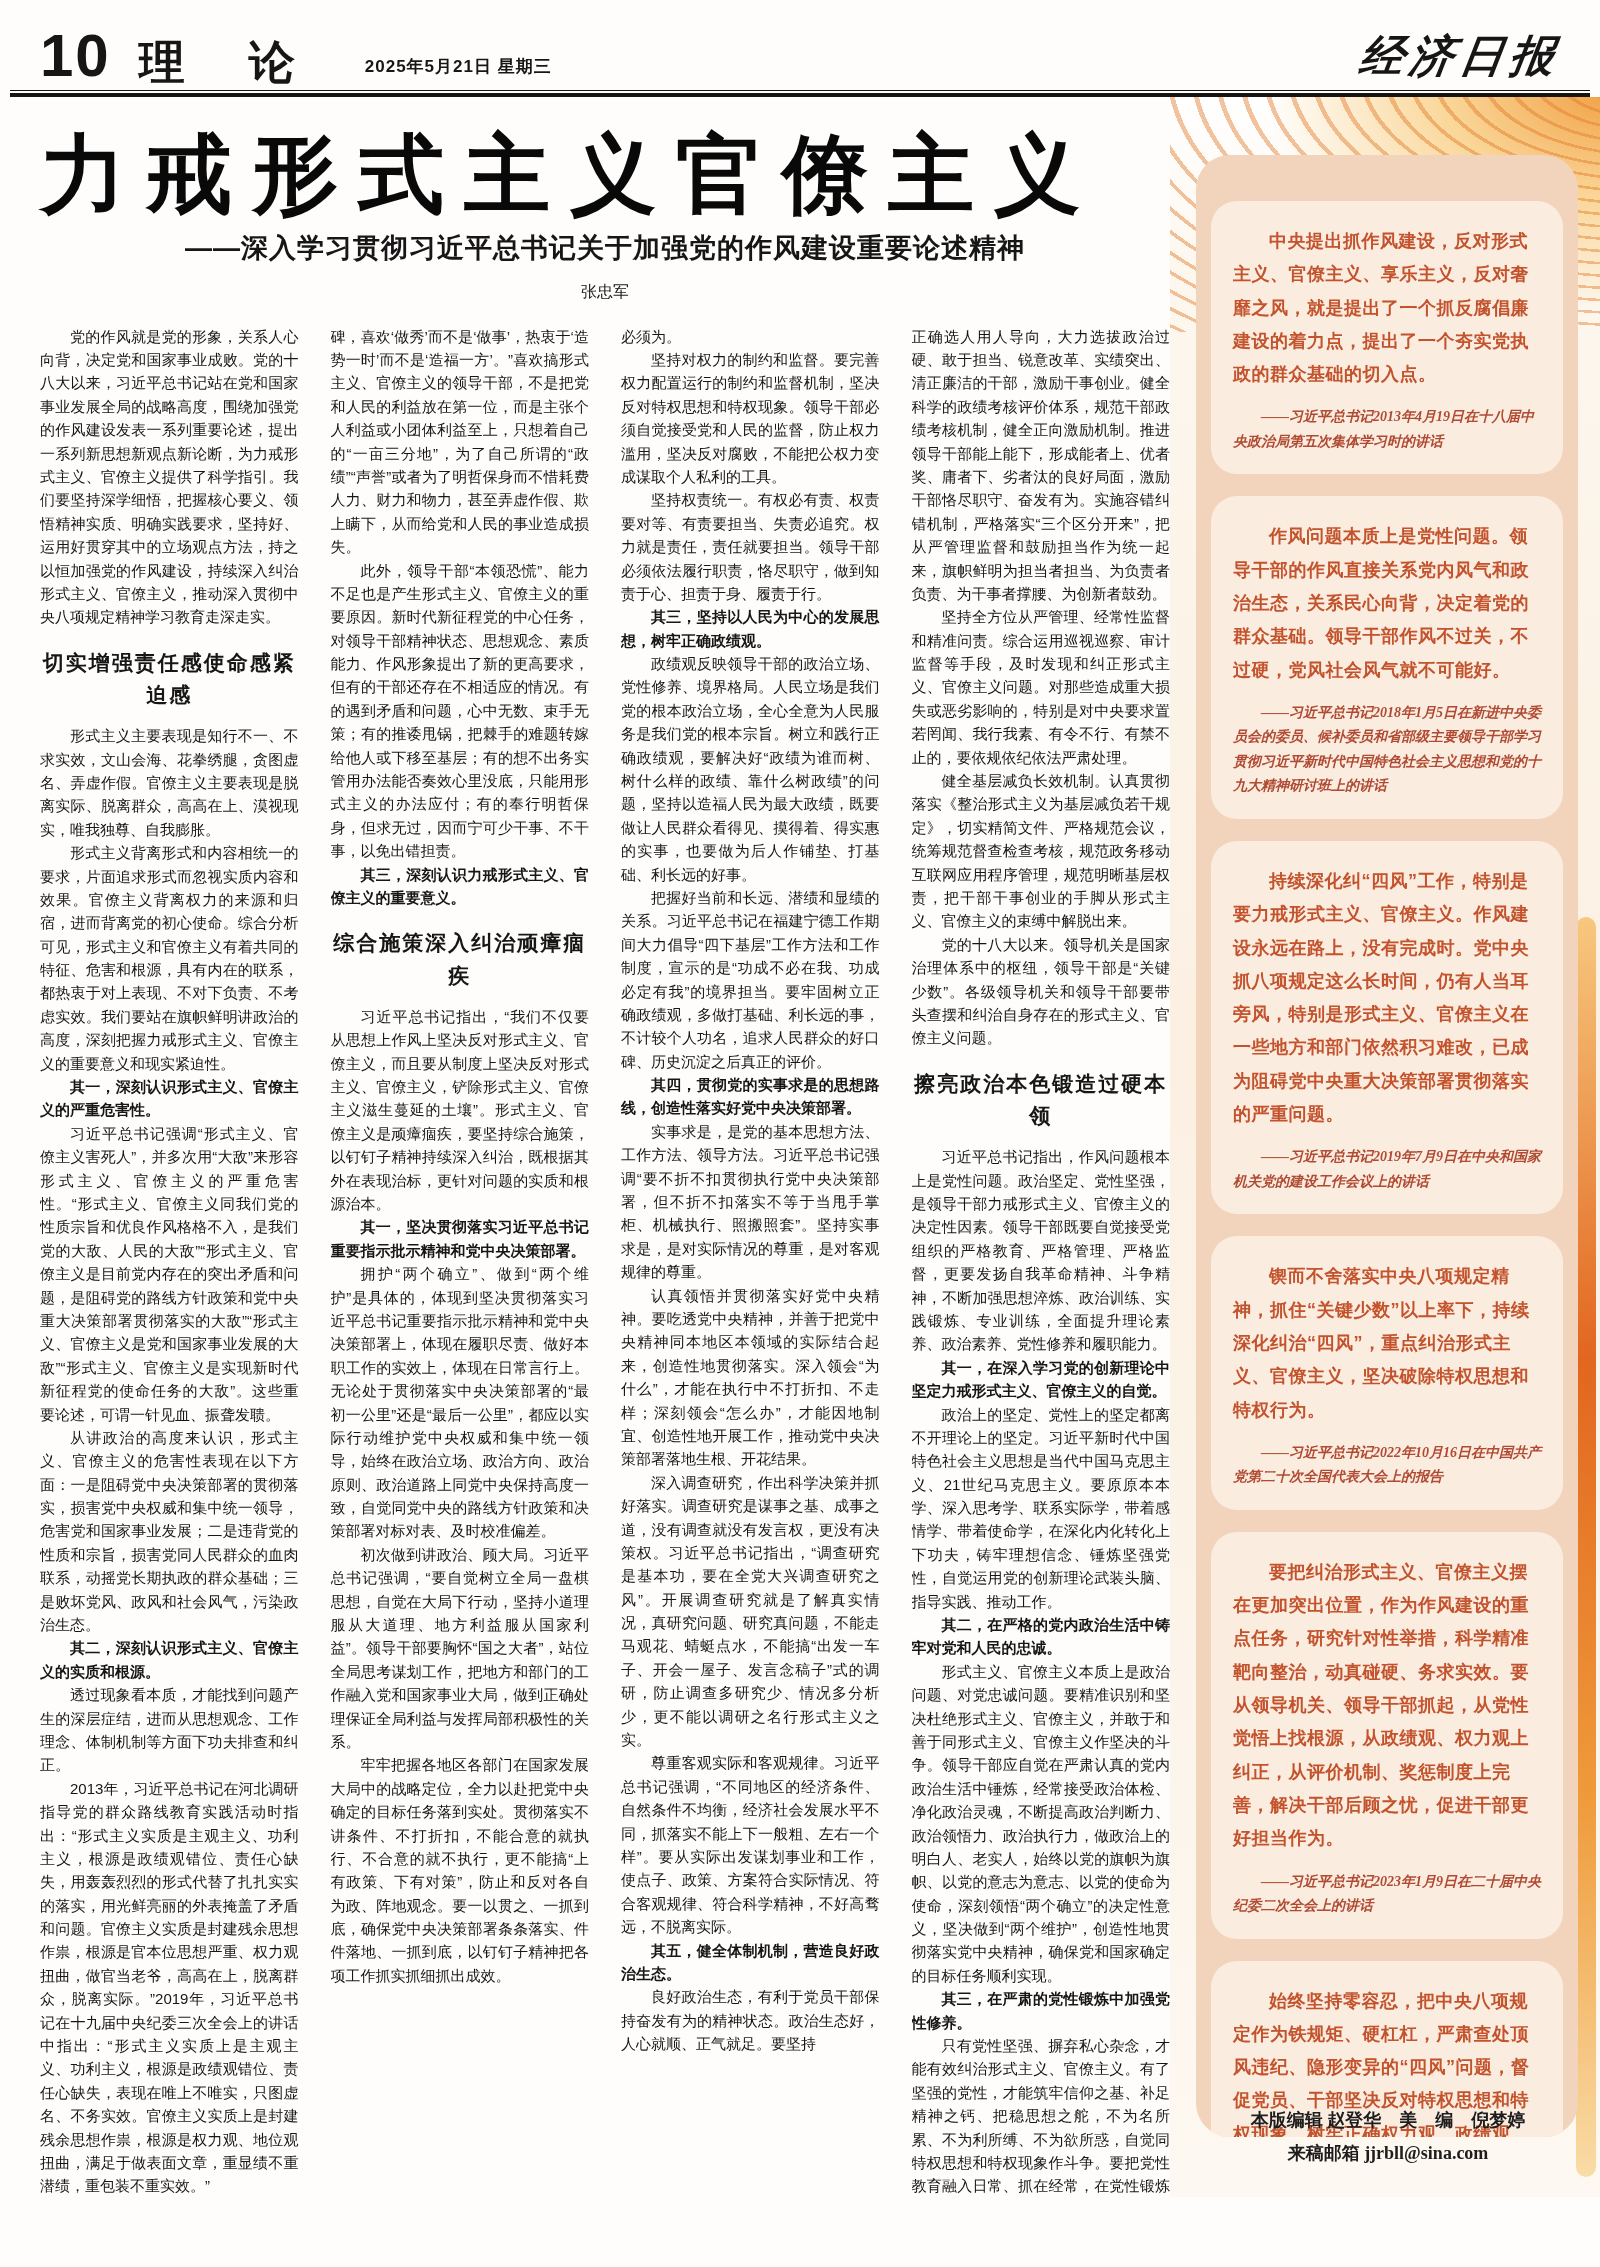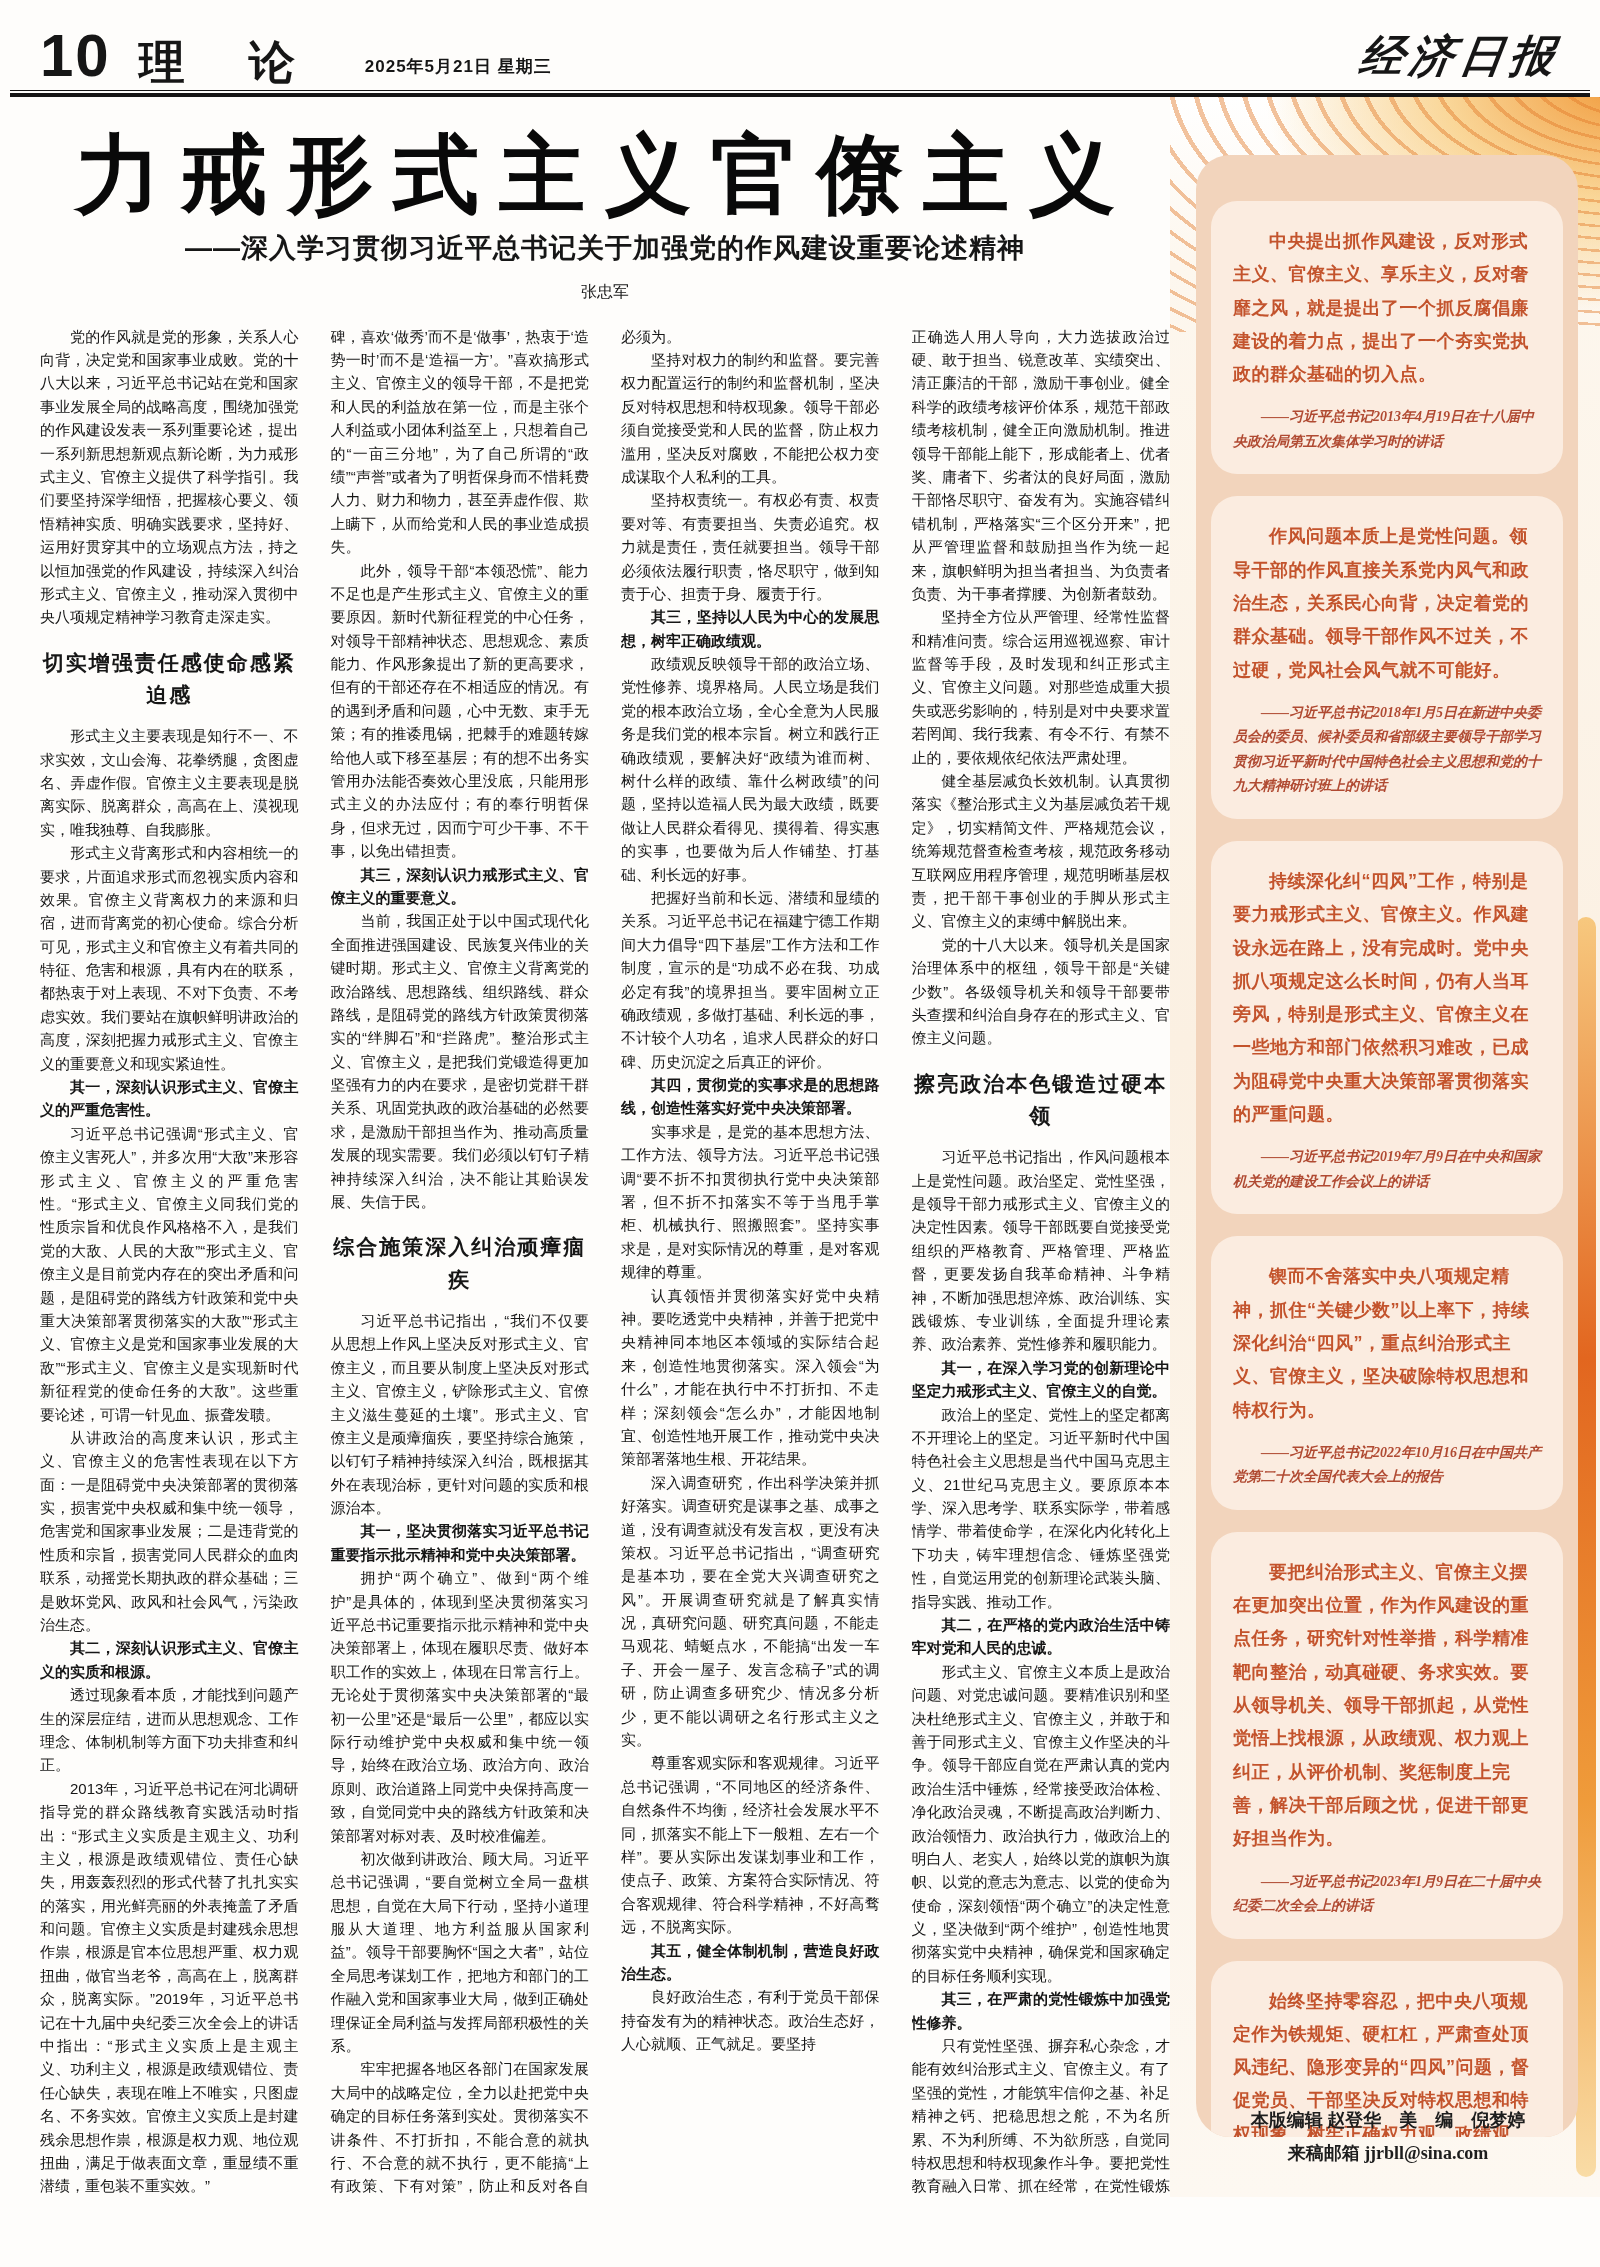--- a/index.html
+++ b/index.html
@@ -11,21 +11,21 @@
   .section-name{font-family:"DejaVu Serif","Liberation Serif",serif;font-size:46px;font-weight:700;
                 letter-spacing:24px;margin-left:28px;line-height:1.05;}
   .pub-date{font-size:17px;font-weight:700;margin-left:46px;padding-bottom:8px;letter-spacing:1px;text-align:center;}
   .logo{margin-left:auto;font-family:"DejaVu Serif","Liberation Serif",serif;font-style:italic;
         font-weight:700;font-size:44px;transform:skewX(-8deg);letter-spacing:6px;padding-right:6px;}
   .rule-thin{height:1px;background:#151515;margin:0 10px;}
   .rule-thick{height:4px;background:#151515;margin:2px 10px 0;}
   
   .content{display:flex;}
   .main{width:1130px;padding-left:40px;flex:none;}
-  h1.headline{margin:30px 0 6px;text-align:center;font-size:86px;font-weight:900;
+  h1.headline{margin:30px 0 6px;text-align:left;font-size:86px;font-weight:900;
               letter-spacing:20px;line-height:1.1;color:#090909;}
   .subtitle{text-align:center;font-size:27px;font-weight:700;margin:8px 0 16px;letter-spacing:1px;}
   .author{text-align:center;font-size:16px;margin-bottom:22px;}
   .cols{display:flex;gap:32px;height:1872px;overflow:hidden;}
   .col{flex:1;min-width:0;text-align:justify;font-size:15px;line-height:1.56;overflow:hidden;}
   .para{margin:0;text-indent:2em;}
   .para.cont{text-indent:0;}
   .para.lead-bold{font-weight:700;}
   .sec-head{text-align:center;font-size:21px;font-weight:800;margin:18px 0 12px;letter-spacing:2px;}
   
@@ -77,21 +77,20 @@
             <p class="para">习近平总书记强调“形式主义、官僚主义害死人”，并多次用“大敌”来形容形式主义、官僚主义的严重危害性。“形式主义、官僚主义同我们党的性质宗旨和优良作风格格不入，是我们党的大敌、人民的大敌”“形式主义、官僚主义是目前党内存在的突出矛盾和问题，是阻碍党的路线方针政策和党中央重大决策部署贯彻落实的大敌”“形式主义、官僚主义是党和国家事业发展的大敌”“形式主义、官僚主义是实现新时代新征程党的使命任务的大敌”。这些重要论述，可谓一针见血、振聋发聩。</p>
             <p class="para">从讲政治的高度来认识，形式主义、官僚主义的危害性表现在以下方面：一是阻碍党中央决策部署的贯彻落实，损害党中央权威和集中统一领导，危害党和国家事业发展；二是违背党的性质和宗旨，损害党同人民群众的血肉联系，动摇党长期执政的群众基础；三是败坏党风、政风和社会风气，污染政治生态。</p>
             <p class="para lead-bold">其二，深刻认识形式主义、官僚主义的实质和根源。</p>
             <p class="para">透过现象看本质，才能找到问题产生的深层症结，进而从思想观念、工作理念、体制机制等方面下功夫排查和纠正。</p>
             <p class="para">2013年，习近平总书记在河北调研指导党的群众路线教育实践活动时指出：“形式主义实质是主观主义、功利主义，根源是政绩观错位、责任心缺失，用轰轰烈烈的形式代替了扎扎实实的落实，用光鲜亮丽的外表掩盖了矛盾和问题。官僚主义实质是封建残余思想作祟，根源是官本位思想严重、权力观扭曲，做官当老爷，高高在上，脱离群众，脱离实际。”2019年，习近平总书记在十九届中央纪委三次全会上的讲话中指出：“形式主义实质上是主观主义、功利主义，根源是政绩观错位、责任心缺失，表现在唯上不唯实，只图虚名、不务实效。官僚主义实质上是封建残余思想作祟，根源是权力观、地位观扭曲，满足于做表面文章，重显绩不重潜绩，重包装不重实效。”</p>
           </div>
         <div class="col">
             <p class="para cont">碑，喜欢‘做秀’而不是‘做事’，热衷于‘造势一时’而不是‘造福一方’。”喜欢搞形式主义、官僚主义的领导干部，不是把党和人民的利益放在第一位，而是主张个人利益或小团体利益至上，只想着自己的“一亩三分地”，为了自己所谓的“政绩”“声誉”或者为了明哲保身而不惜耗费人力、财力和物力，甚至弄虚作假、欺上瞒下，从而给党和人民的事业造成损失。</p>
             <p class="para">此外，领导干部“本领恐慌”、能力不足也是产生形式主义、官僚主义的重要原因。新时代新征程党的中心任务，对领导干部精神状态、思想观念、素质能力、作风形象提出了新的更高要求，但有的干部还存在不相适应的情况。有的遇到矛盾和问题，心中无数、束手无策；有的推诿甩锅，把棘手的难题转嫁给他人或下移至基层；有的想不出务实管用办法能否奏效心里没底，只能用形式主义的办法应付；有的奉行明哲保身，但求无过，因而宁可少干事、不干事，以免出错担责。</p>
             <p class="para lead-bold">其三，深刻认识力戒形式主义、官僚主义的重要意义。</p>
-            <p class="para">当前，我国正处于以中国式现代化全面推进强国建设、民族复兴伟业的关键时期。形式主义、官僚主义背离党的政治路线、思想路线、组织路线、群众路线，是阻碍党的路线方针政策贯彻落实的“绊脚石”和“拦路虎”。整治形式主义、官僚主义，是把我们党锻造得更加坚强有力的内在要求，是密切党群干群关系、巩固党执政的政治基础的必然要求，是激励干部担当作为、推动高质量发展的现实需要。我们必须以钉钉子精神持续深入纠治，决不能让其贻误发展、失信于民。</p>
             <h2 class="sec-head">综合施策深入纠治顽瘴痼疾</h2>
             <p class="para">习近平总书记指出，“我们不仅要从思想上作风上坚决反对形式主义、官僚主义，而且要从制度上坚决反对形式主义、官僚主义，铲除形式主义、官僚主义滋生蔓延的土壤”。形式主义、官僚主义是顽瘴痼疾，要坚持综合施策，以钉钉子精神持续深入纠治，既根据其外在表现治标，更针对问题的实质和根源治本。</p>
             <p class="para lead-bold">其一，坚决贯彻落实习近平总书记重要指示批示精神和党中央决策部署。</p>
             <p class="para">拥护“两个确立”、做到“两个维护”是具体的，体现到坚决贯彻落实习近平总书记重要指示批示精神和党中央决策部署上，体现在履职尽责、做好本职工作的实效上，体现在日常言行上。无论处于贯彻落实中央决策部署的“最初一公里”还是“最后一公里”，都应以实际行动维护党中央权威和集中统一领导，始终在政治立场、政治方向、政治原则、政治道路上同党中央保持高度一致，自觉同党中央的路线方针政策和决策部署对标对表、及时校准偏差。</p>
             <p class="para">初次做到讲政治、顾大局。习近平总书记强调，“要自觉树立全局一盘棋思想，自觉在大局下行动，坚持小道理服从大道理、地方利益服从国家利益”。领导干部要胸怀“国之大者”，站位全局思考谋划工作，把地方和部门的工作融入党和国家事业大局，做到正确处理保证全局利益与发挥局部积极性的关系。</p>
             <p class="para">牢牢把握各地区各部门在国家发展大局中的战略定位，全力以赴把党中央确定的目标任务落到实处。贯彻落实不讲条件、不打折扣，不能合意的就执行、不合意的就不执行，更不能搞“上有政策、下有对策”，防止和反对各自为政、阵地观念。要一以贯之、一抓到底，确保党中央决策部署条条落实、件件落地、一抓到底，以钉钉子精神把各项工作抓实抓细抓出成效。</p>
           </div>
         <div class="col">
             <p class="para cont">必须为。</p>
             <p class="para">坚持对权力的制约和监督。要完善权力配置运行的制约和监督机制，坚决反对特权思想和特权现象。领导干部必须自觉接受党和人民的监督，防止权力滥用，坚决反对腐败，不能把公权力变成谋取个人私利的工具。</p>

